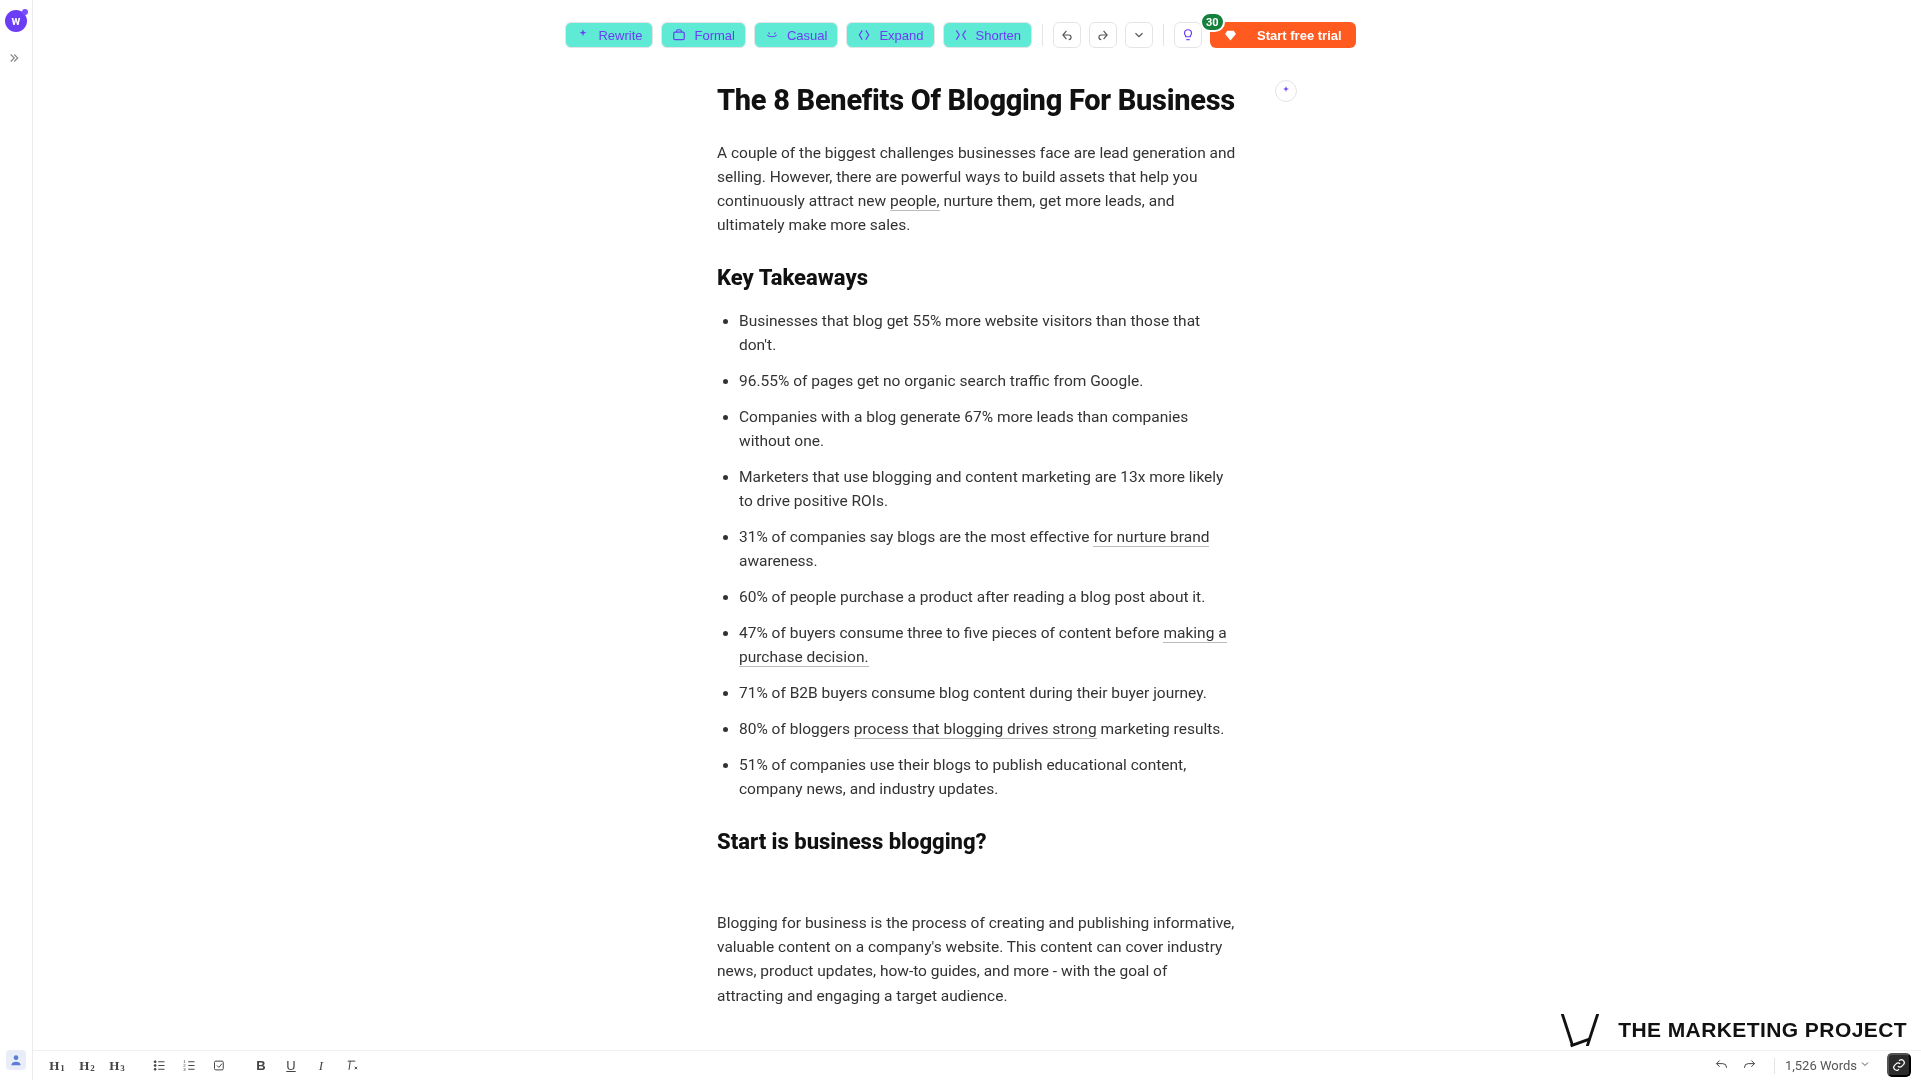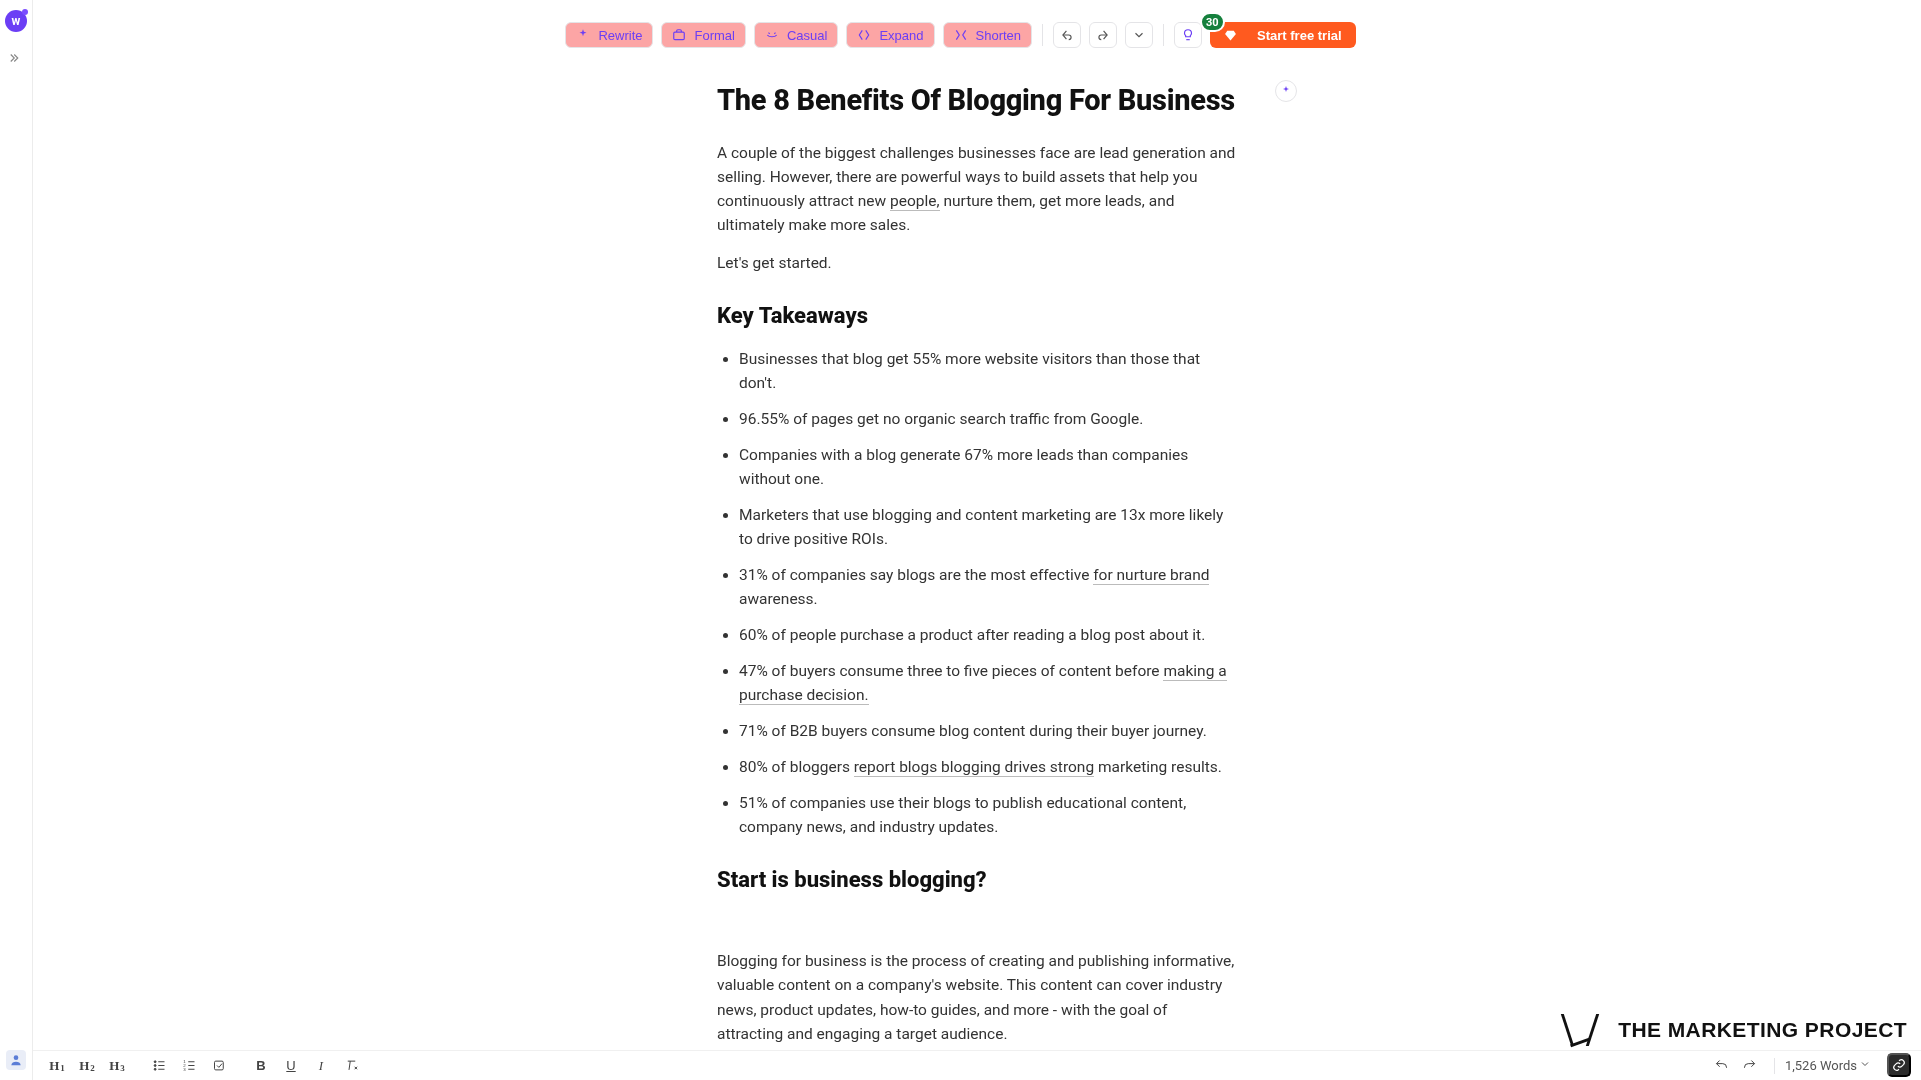--- a/index.html
+++ b/index.html
@@ -35,21 +35,21 @@
     position: fixed; top:22px; left:0; right:0;
     display:flex; justify-content:center; align-items:center; gap:8px;
     z-index:25;
     pointer-events:none;
   }
   .top-toolbar > * { pointer-events:auto; }
   .btn {
     display:inline-flex; align-items:center; gap:8px;
     height:26px; padding:0 10px;
     border:1px solid #e4e4e7; border-radius:6px;
-    background:#fca5a5; color:#6b3ef5; font-size:13px; font-weight:500;
+    background:#5eead4; color:#6b3ef5; font-size:13px; font-weight:500;
     cursor:pointer;
   }
   .btn .ic { width:14px; height:14px; display:inline-flex; align-items:center; justify-content:center; }
   .btn .ic svg { width:14px; height:14px; fill:none; stroke:#6b3ef5; stroke-width:2; }
   .iconbtn {
     width:28px; height:26px; border:1px solid #e4e4e7; border-radius:6px;
     background:#fff; display:inline-flex; align-items:center; justify-content:center;
     cursor:pointer;
   }
   .iconbtn svg { width:14px; height:14px; fill:none; stroke:#555; stroke-width:2; }
@@ -281,34 +281,33 @@
           </svg>
       </button>
       <h1>The 8 Benefits Of Blogging For Business</h1>
     </div>
 
     <p>
       <span>A couple of the biggest challenges businesses face are lead generation and selling. However, there are powerful ways to build assets that help you continuously attract new </span><span class="u">people,</span><span> nurture them, get more leads, and ultimately make more sales.</span>
     </p>
 
 
-    <p>Let's get started.</p>
 
     <h2>Key Takeaways</h2>
 
     <ul id="bullets">
         <li><span>Businesses that blog get 55% more website visitors than those that don't.</span></li>
         <li><span>96.55% of pages get no organic search traffic from Google.</span></li>
         <li><span>Companies with a blog generate 67% more leads than companies without one.</span></li>
         <li><span>Marketers that use blogging and content marketing are 13x more likely to drive positive ROIs.</span></li>
         <li><span>31% of companies say blogs are the most effective </span><span class="u">for nurture brand</span><span> awareness.</span></li>
         <li><span>60% of people purchase a product after reading a blog post about it.</span></li>
         <li><span>47% of buyers consume three to five pieces of content before </span><span class="u">making a purchase decision.</span><span></span></li>
         <li><span>71% of B2B buyers consume blog content during their buyer journey.</span></li>
-        <li><span>80% of bloggers </span><span class="u">report blogs blogging drives strong</span><span> marketing results.</span></li>
+        <li><span>80% of bloggers </span><span class="u">process that blogging drives strong</span><span> marketing results.</span></li>
         <li><span>51% of companies use their blogs to publish educational content, company news, and industry updates.</span></li>
       </ul>
 
     <h2>Start is business blogging?</h2>
     <p>&nbsp;</p>
     <p>Blogging for business is the process of creating and publishing informative, valuable content on a company's website. This content can cover industry news, product updates, how-to guides, and more - with the goal of attracting and engaging a target audience.</p>
 
   </div>
 </div>
 

